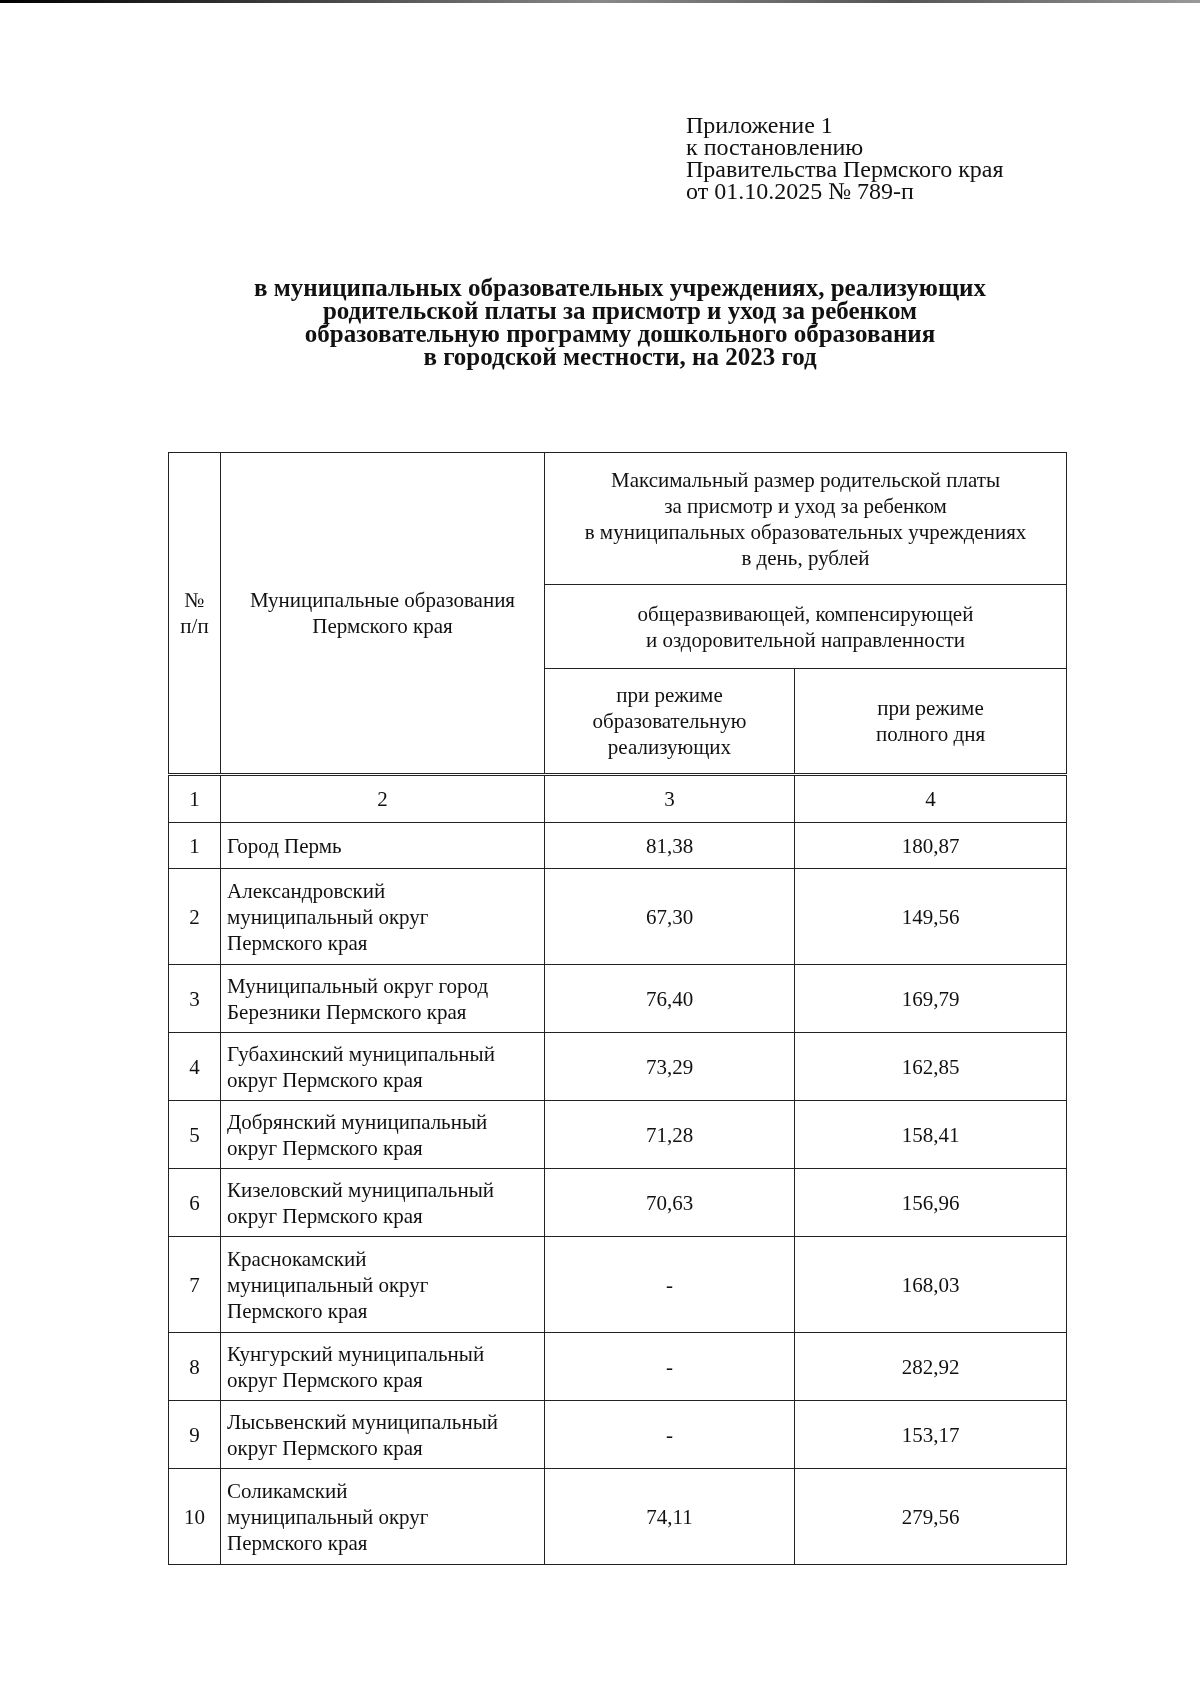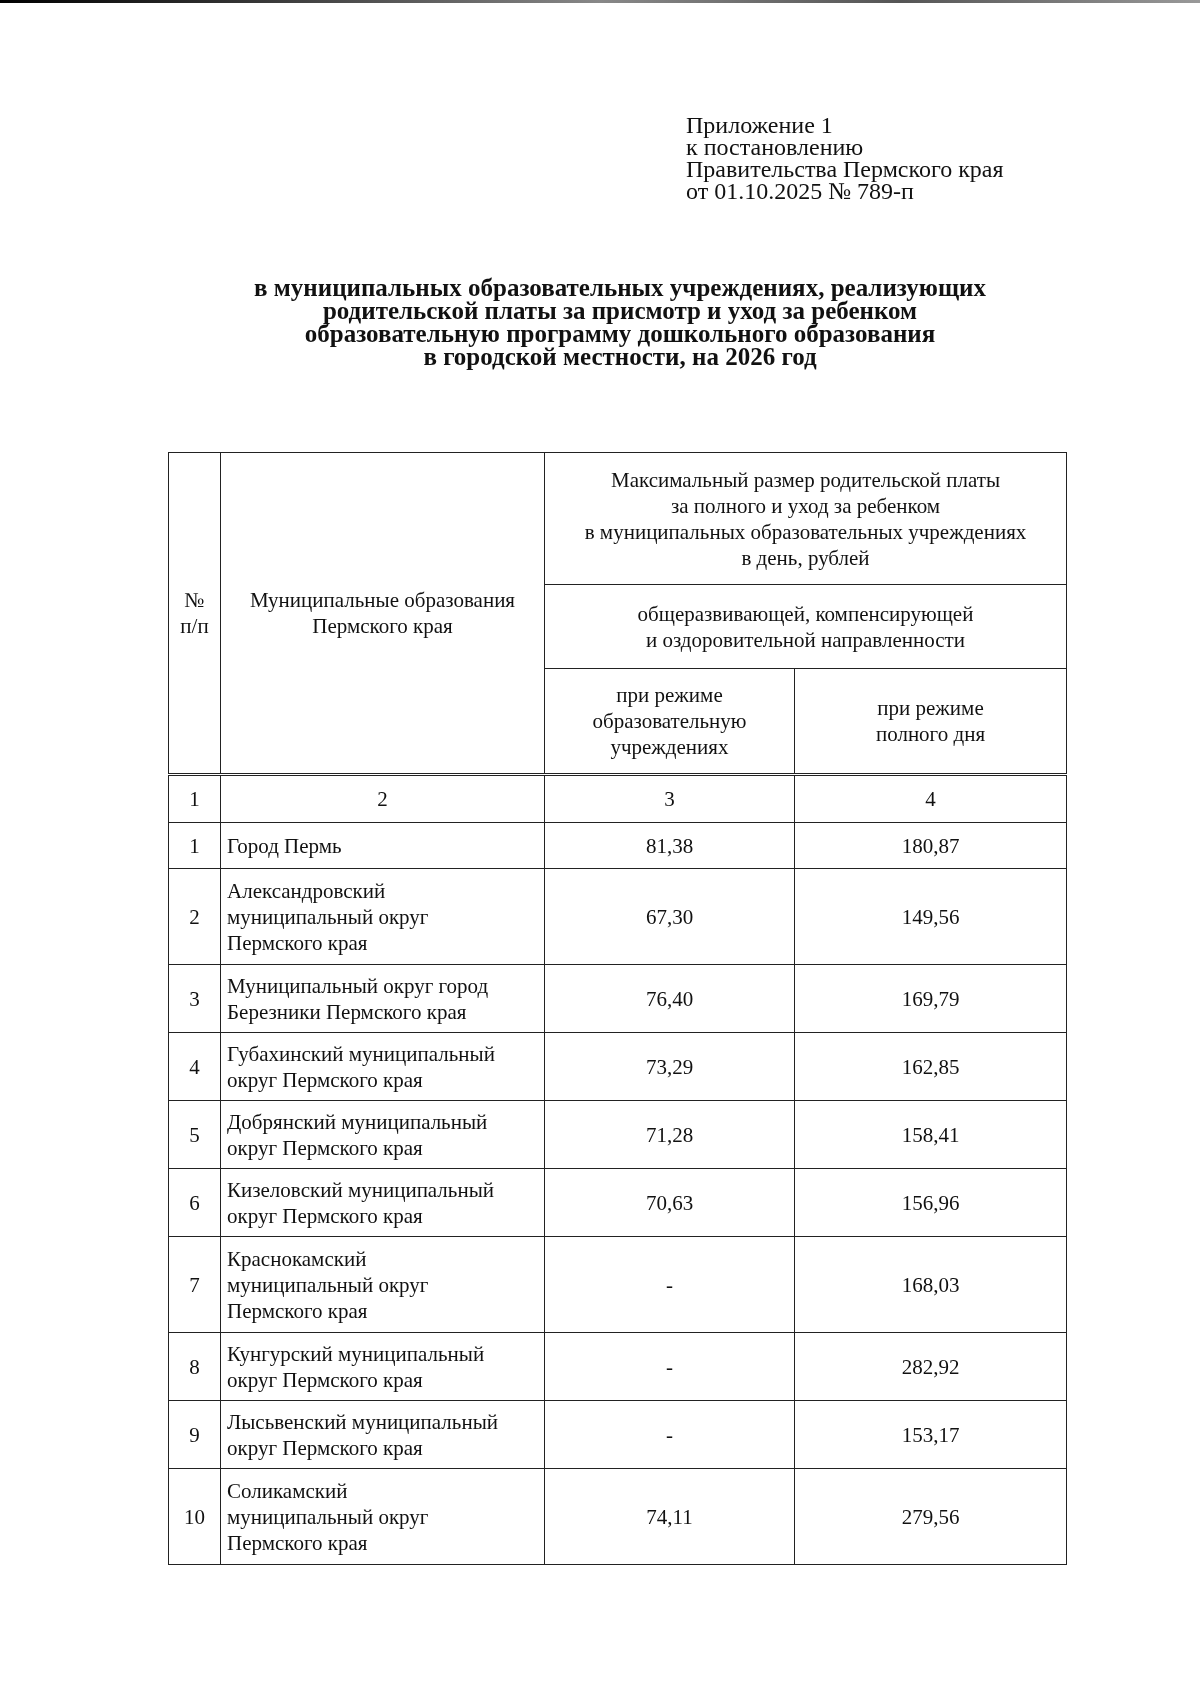--- a/index.html
+++ b/index.html
@@ -59,21 +59,21 @@
   <div>к постановлению</div>
   <div>Правительства Пермского края</div>
   <div>от 01.10.2025 № 789-п</div>
 </div>
 
 <div class="title-block">
   <div class="title-sub">
     <div>в муниципальных образовательных учреждениях, реализующих</div>
     <div>родительской платы за присмотр и уход за ребенком</div>
     <div>образовательную программу дошкольного образования</div>
-    <div>в городской местности, на 2026 год</div>
+    <div>в городской местности, на 2023 год</div>
   </div>
 </div>
 
 <table class="fees">
   <colgroup>
     <col class="c1">
       <col class="c2">
       <col class="c3">
       <col class="c4">
   </colgroup>
@@ -82,36 +82,36 @@
     <th rowspan="3" class="center">
       <div>№</div>
       <div>п/п</div>
     </th>
     <th rowspan="3" class="center">
       <div>Муниципальные образования</div>
       <div>Пермского края</div>
     </th>
     <th colspan="2" class="center" style="padding:0 2px;">
       <div>Максимальный размер родительской платы</div>
-      <div>за полного и уход за ребенком</div>
+      <div>за присмотр и уход за ребенком</div>
       <div style="white-space:nowrap">в муниципальных образовательных учреждениях</div>
       <div>в день, рублей</div>
     </th>
   </tr>
   <tr class="hdr-mid">
     <th colspan="2" class="center">
       <div>общеразвивающей, компенсирующей</div>
       <div>и оздоровительной направленности</div>
     </th>
   </tr>
   <tr class="hdr-bot">
     <th class="center">
       <div>при режиме</div>
       <div>образовательную</div>
-      <div>учреждениях</div>
+      <div>реализующих</div>
     </th>
     <th class="center">
       <div>при режиме</div>
       <div>полного дня</div>
     </th>
   </tr>
   <tr class="colnums">
     <td class="center">1</td>
     <td class="center">2</td>
     <td class="center">3</td>

